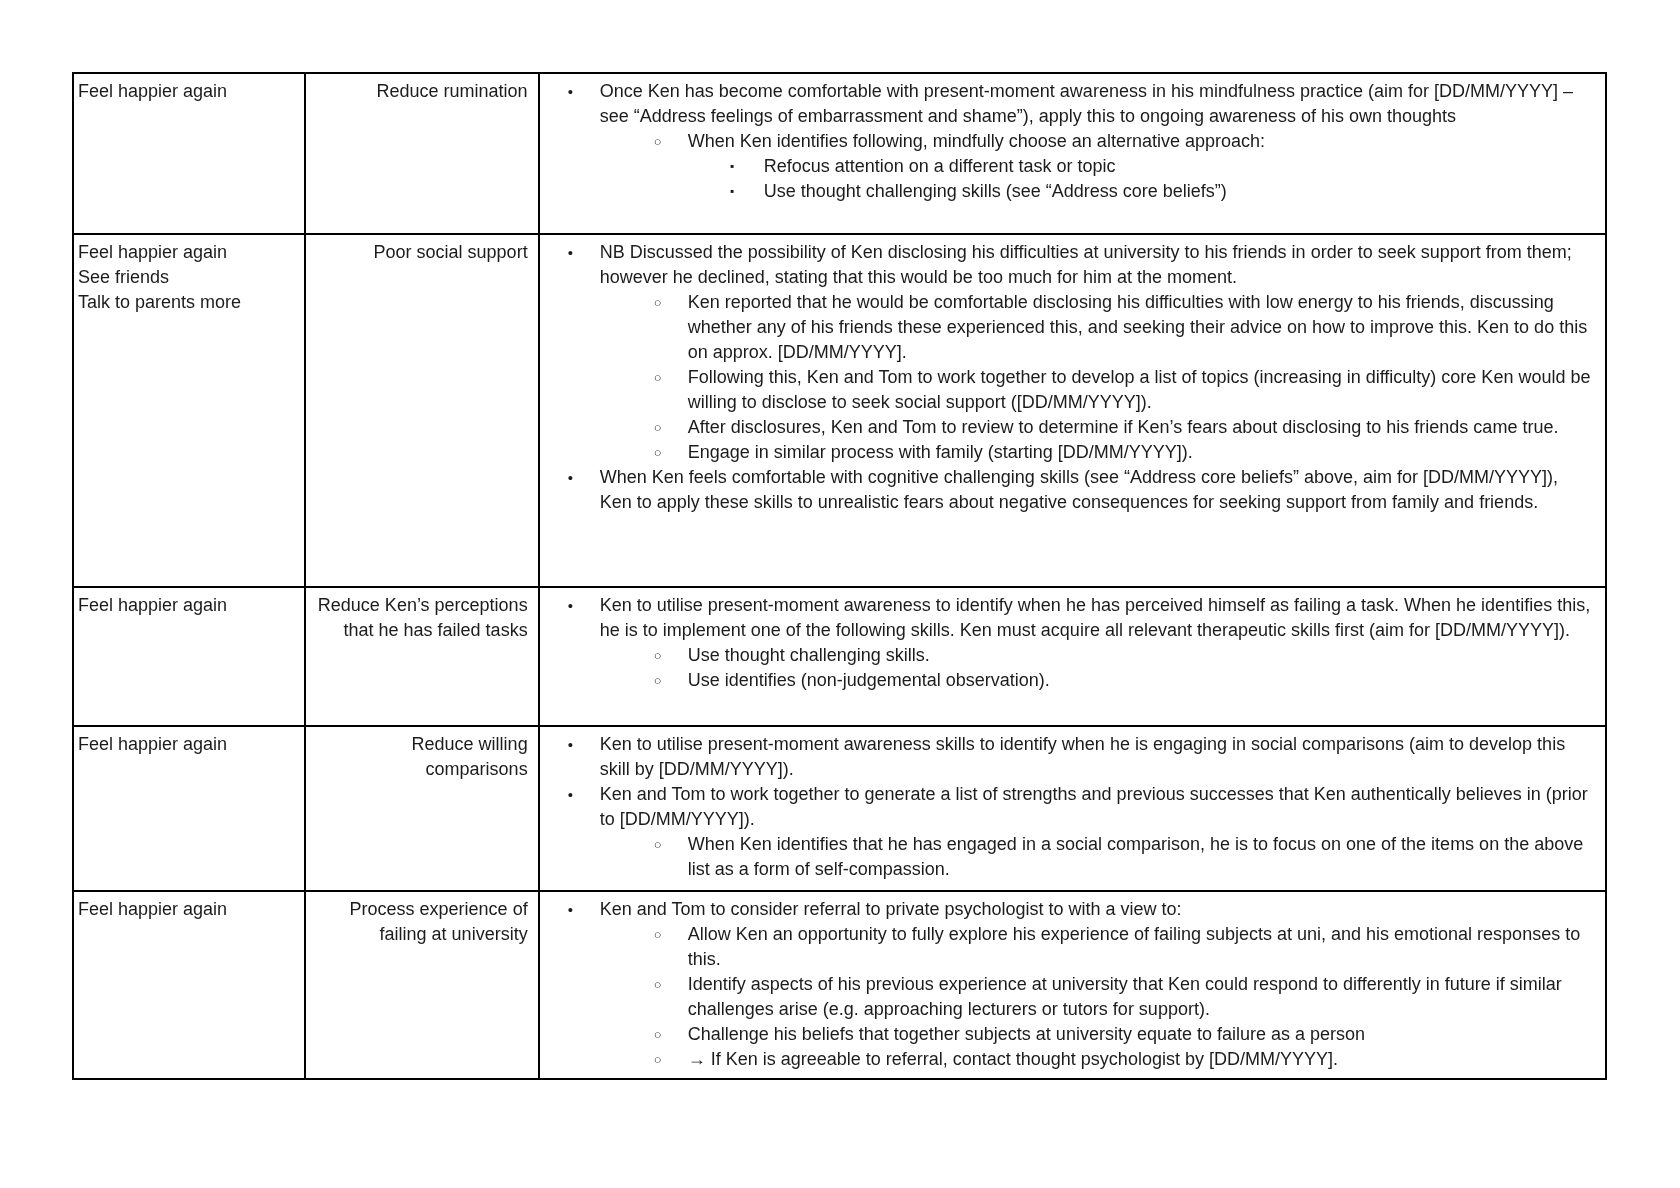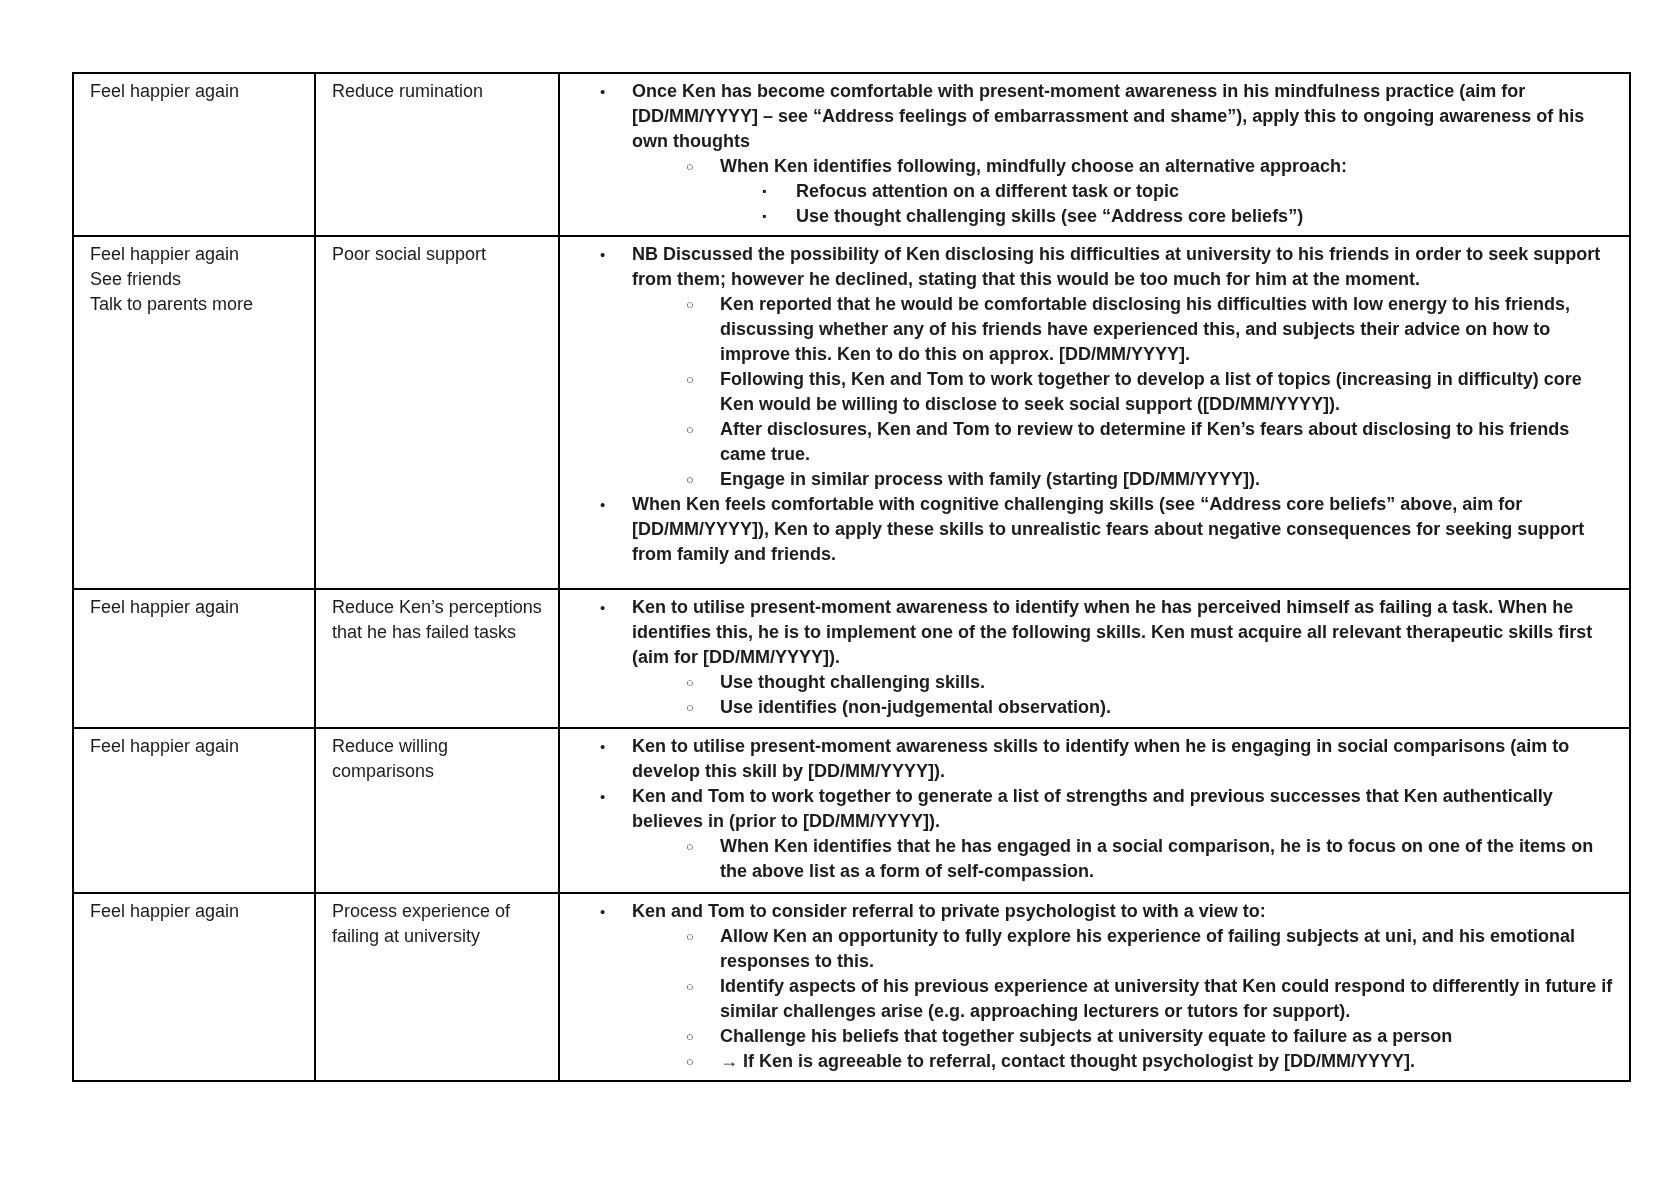--- a/index.html
+++ b/index.html
@@ -17,46 +17,46 @@
   }
   table.plan {
     border-collapse: collapse;
     table-layout: fixed;
     width: 1535px;
     margin: 72px 0 0 72px;
   }
   table.plan td {
     border: 2px solid #000000;
     vertical-align: top;
-    padding: 5px 10px 6px 16px;
+    padding: 5px 10px 6px 4px;
     line-height: 25px;
     margin-top: 10px;
   }
   td.goal-cell   { width: 214px; }
-  td.focus-cell  { width: 216px; }
+  td.focus-cell  { width: 216px; text-align: right; }
   td.items-cell  { width: 1043px; }
 
   
   tr.r0 { height: 161px; }
   tr.r1 { height: 353px; }
   tr.r2 { height: 139px; }
   tr.r3 { height: 165px; }
   tr.r4 { height: 188px; }
 
   .goal-line { line-height: 25px; }
 
   .item {
     display: flex;
     align-items: flex-start;
   }
   .item .marker {
     flex: 0 0 auto;
     text-align: left;
   }
-  .item .txt { flex: 1 1 auto; font-weight: bold; }
+  .item .txt { flex: 1 1 auto; }
 
   .item.level-1 { padding-left: 24px; }
   .item.level-1 .marker { width: 32px; font-size: 15px; line-height: 25px; }
 
   .item.level-2 { padding-left: 110px; }
   .item.level-2 .marker { width: 34px; font-size: 13px; line-height: 25px; }
 
   .item.level-3 { padding-left: 186px; }
   .item.level-3 .marker { width: 34px; font-size: 12px; line-height: 25px; }
 </style>
@@ -101,21 +101,21 @@
     <td class="focus-cell">
       <span>Poor social support</span>
     </td>
     <td class="items-cell">
           <div class="item level-1">
             <span class="marker">•</span>
             <span class="txt">NB Discussed the possibility of Ken disclosing his difficulties at university to his friends in order to seek support from them; however he declined, stating that this would be too much for him at the moment.</span>
           </div>
           <div class="item level-2">
             <span class="marker">○</span>
-            <span class="txt">Ken reported that he would be comfortable disclosing his difficulties with low energy to his friends, discussing whether any of his friends have experienced this, and subjects their advice on how to improve this. Ken to do this on approx. [DD/MM/YYYY].</span>
+            <span class="txt">Ken reported that he would be comfortable disclosing his difficulties with low energy to his friends, discussing whether any of his friends these experienced this, and seeking their advice on how to improve this. Ken to do this on approx. [DD/MM/YYYY].</span>
           </div>
           <div class="item level-2">
             <span class="marker">○</span>
             <span class="txt">Following this, Ken and Tom to work together to develop a list of topics (increasing in difficulty) core Ken would be willing to disclose to seek social support ([DD/MM/YYYY]).</span>
           </div>
           <div class="item level-2">
             <span class="marker">○</span>
             <span class="txt">After disclosures, Ken and Tom to review to determine if Ken’s fears about disclosing to his friends came true.</span>
           </div>
           <div class="item level-2">

